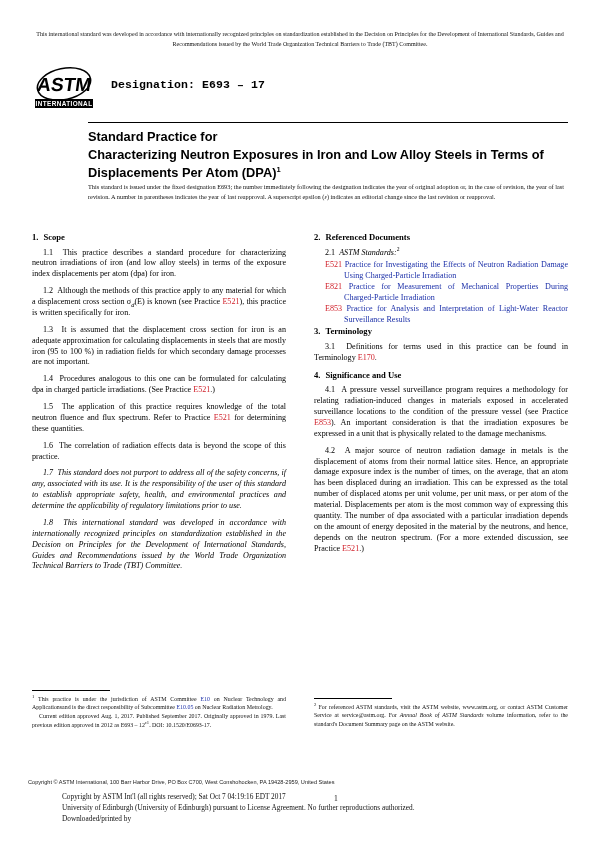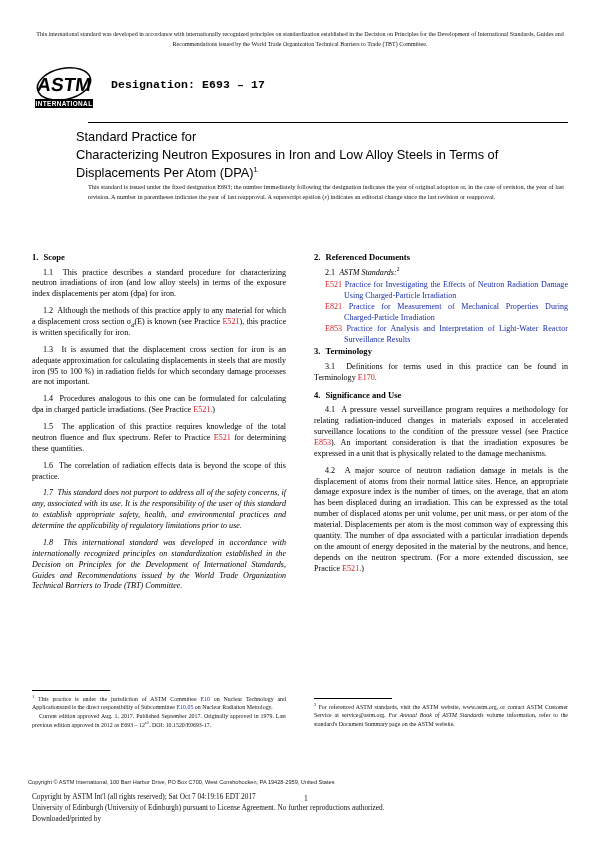--- a/index.html
+++ b/index.html
@@ -60,24 +60,24 @@
     position: absolute;
     left: 88px; top: 122px;
     width: 480px;
     height: 1px;
     background: #000;
   }
 
   
   .title-block {
     position: absolute;
-    left: 76px; top: 128px;
+    left: 88px; top: 128px;
     width: 480px;
     font-family: "Liberation Sans", sans-serif;
-    font-weight: normal;
+    font-weight: bold;
     font-size: 12.8px;
     line-height: 1.42;
   }
   .title-block sup {
     font-size: 7.5px;
     vertical-align: super;
     line-height: 0;
   }
 
   
@@ -93,21 +93,20 @@
   .issued-note i { font-style: italic; }
 
   
   .col {
     position: absolute;
     top: 232px;
     width: 254px;
     font-size: 8.1px;
     line-height: 1.345;
     text-align: justify;
-    margin-top: 20px;
   }
   .col-left  { left: 32px; }
   .col-right { left: 314px; }
 
   h2.sec {
     font-size: 8.6px;
     font-weight: bold;
     margin: 0 0 4px 0;
     text-align: left;
     text-indent: 0;
@@ -191,21 +190,21 @@
     top: 779px;
     width: 544px;
   }
   .copyright-line {
     font-family: "Liberation Sans", sans-serif;
     font-size: 5.6px;
     color: #222;
     margin-bottom: 7px;
   }
   .license-block {
-    margin-left: 4px;
+    margin-left: 34px;
     font-size: 7.3px;
     line-height: 1.5;
     color: #111;
     position: relative;
   }
   .license-block div { white-space: nowrap; }
   .page-num {
     position: absolute;
     left: 272px;
     top: 1px;

